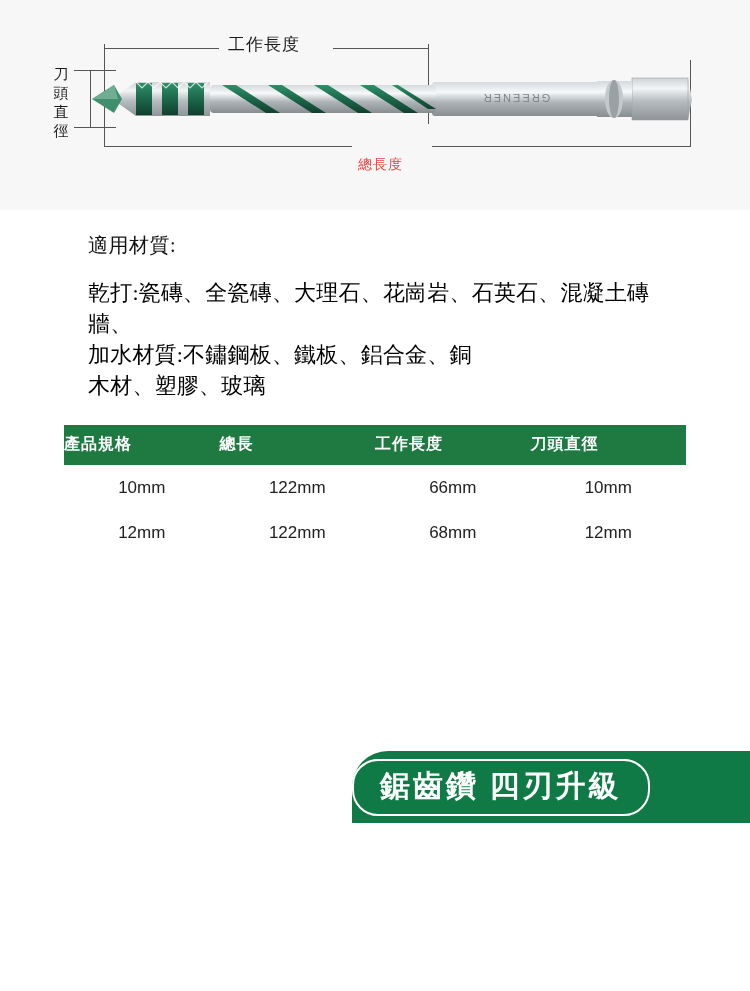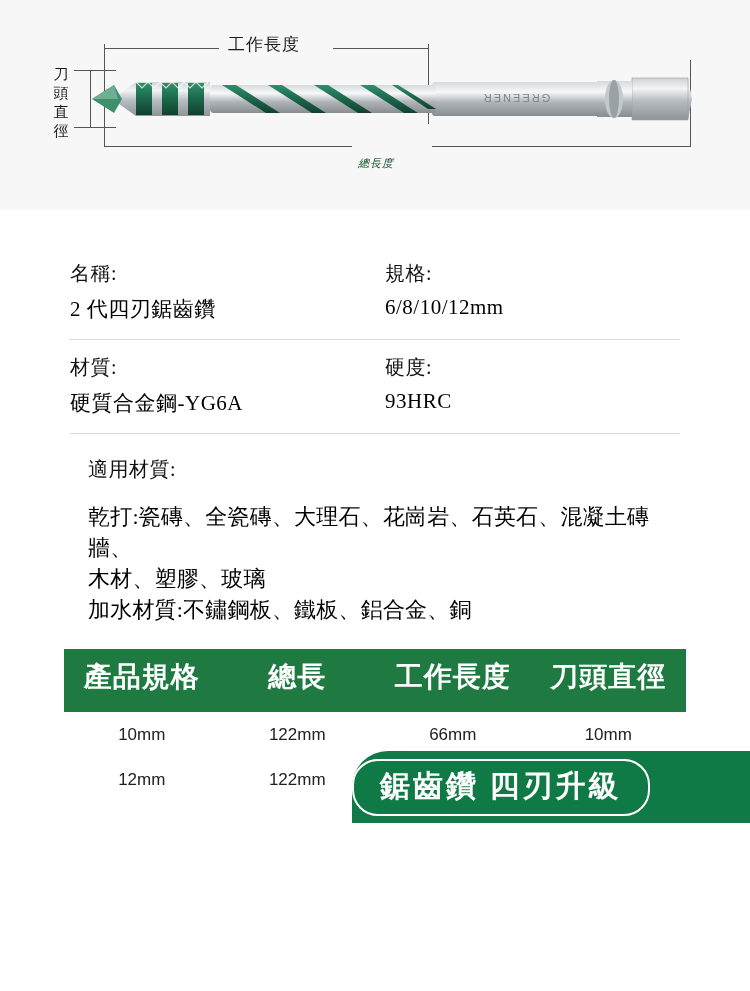--- a/index.html
+++ b/index.html
@@ -30,25 +30,24 @@
     left: 228px; top: 33px;
     font-size: 17px;
     color: #1a1a1a;
     font-family: "Liberation Sans", sans-serif;
     letter-spacing: 1px;
   }
   
   .lbl-total {
     position: absolute;
     left: 358px; top: 156px;
-    font-size: 11px;
-    color: #14532d;
+    font-size: 14px;
+    color: #ef4444;
     font-family: "Liberation Sans", sans-serif;
     letter-spacing: 1px;
-    font-style: italic;
   }
   
   .lbl-dia {
     position: absolute;
     left: 52px; top: 64px;
     width: 18px;
     font-size: 15px;
     line-height: 19px;
     color: #1a1a1a;
     font-family: "Liberation Sans", sans-serif;
@@ -125,25 +124,25 @@
   
   .tbl-wrap { padding: 24px 64px 0 64px; }
   table.spec-table {
     width: 100%;
     border-collapse: collapse;
     table-layout: fixed;
   }
   table.spec-table thead th {
     background: #1f7a42;
     color: #ffffff;
-    font-size: 28px;
+    font-size: 16px;
     font-weight: bold;
-    padding: 9px 0 16px 0;
+    padding: 9px 0 10px 0;
     letter-spacing: 1px;
-    text-align: center;
+    text-align: left;
     border: none;
   }
   table.spec-table tbody td {
     text-align: center;
     font-size: 17px;
     color: #222;
     padding: 13px 0 12px 0;
     font-family: "Liberation Sans", sans-serif;
   }
 
@@ -240,50 +239,26 @@
       <path d="M70 15 L86 15 L86 47 L70 47 Z" fill="url(#grn)"></path>
       <path d="M96 15 L112 15 L112 47 L96 47 Z" fill="url(#grn)"></path>
 
       <path d="M0 31 L22 17 L30 31 L22 45 Z" fill="#3f8f6d"></path>
       <path d="M0 31 L22 17 L26 31 Z" fill="#6fae93"></path>
 
       <path d="M44 14 l6 6 l6 -6 l6 6 l6 -6 l6 6 l6 -6 l6 6 l6 -6 l6 6 l6 -6 l6 6 l6 -6" fill="none" stroke="#ffffff" stroke-width="1.2" opacity="0.75"></path>
     </svg>
   </div>
 
-  <div class="specs">
-
-    <div class="spec-row">
-      <div class="spec-col">
-        <div class="spec-key">名稱:</div>
-        <div class="spec-val">2 代四刃鋸齒鑽</div>
-      </div>
-      <div class="spec-col right">
-        <div class="spec-key">規格:</div>
-        <div class="spec-val">6/8/10/12mm</div>
-      </div>
-    </div>
-
-    <div class="spec-row">
-      <div class="spec-col">
-        <div class="spec-key">材質:</div>
-        <div class="spec-val">硬質合金鋼-YG6A</div>
-      </div>
-      <div class="spec-col right">
-        <div class="spec-key">硬度:</div>
-        <div class="spec-val">93HRC</div>
-      </div>
-    </div>
-  </div>
 
   <div class="materials">
     <div class="mat-title">適用材質:</div>
     <div class="mat-line">乾打:瓷磚、全瓷磚、大理石、花崗岩、石英石、混凝土磚牆、</div>
+    <div class="mat-line">加水材質:不鏽鋼板、鐵板、鋁合金、銅</div>
     <div class="mat-line">木材、塑膠、玻璃</div>
-    <div class="mat-line">加水材質:不鏽鋼板、鐵板、鋁合金、銅</div>
   </div>
 
   <div class="tbl-wrap">
     <table class="spec-table">
       <thead>
         <tr>
           <th>產品規格</th>
           <th>總長</th>
           <th>工作長度</th>
           <th>刀頭直徑</th>

